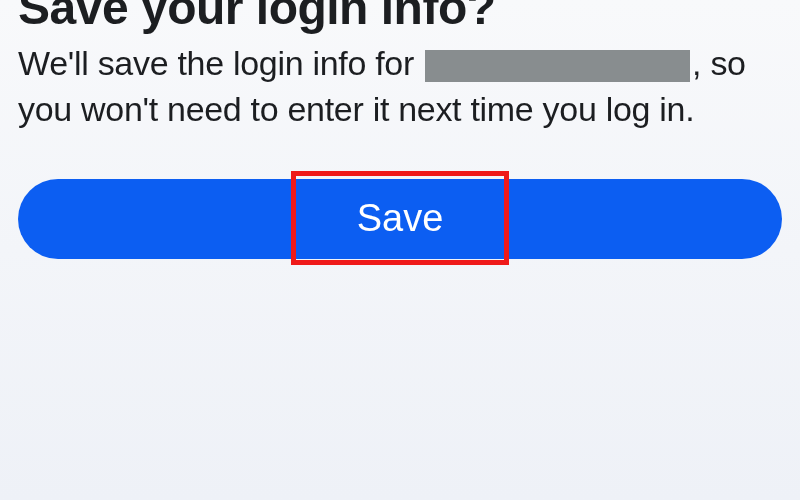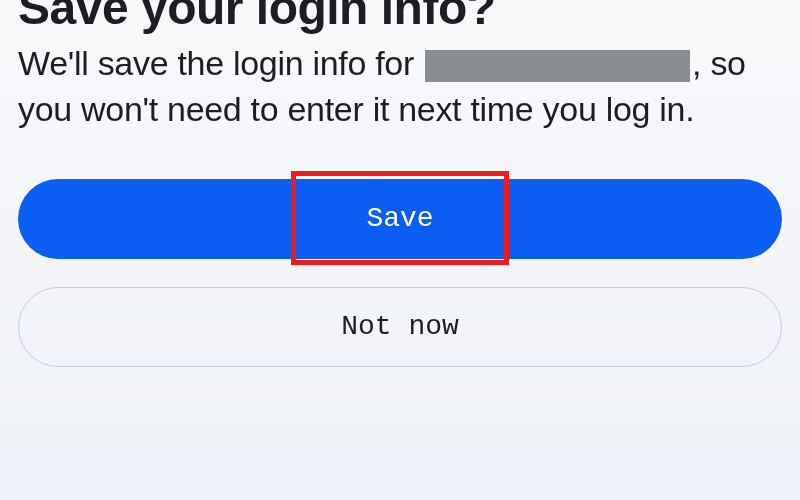--- a/index.html
+++ b/index.html
@@ -38,28 +38,27 @@
       vertical-align: text-bottom;
       margin: 0 2px;
     }
     .btn-row {
       margin-top: 46px;
     }
     .btn {
       width: 100%;
       height: 80px;
       border-radius: 40px;
-      font-size: 28px;
+      font-size: 38px;
       font-weight: 500;
       display: flex;
       align-items: center;
       justify-content: center;
       cursor: pointer;
       position: relative;
-      font-family: Liberation Mono, monospace;
     }
     .btn-primary {
       background: #0c5ef2;
       color: #fff;
       border: none;
     }
     .btn-secondary {
       background: transparent;
       color: #1c1e21;
       border: 1.5px solid #c8cdd4;
@@ -85,16 +84,13 @@
 <div class="desc-wrap">
   <span>We'll save the login info for</span>
   <span class="redacted"></span><span>, so you won't need to enter it next time you log in.</span>
 </div>
 
 <div class="btn-row">
   <button class="btn btn-primary">
     <span>Save</span>
     <span class="highlight-box"></span>
   </button>
-  <button class="btn btn-secondary">
-    <span>Not now</span>
-  </button>
 </div>
 
 </body></html>

